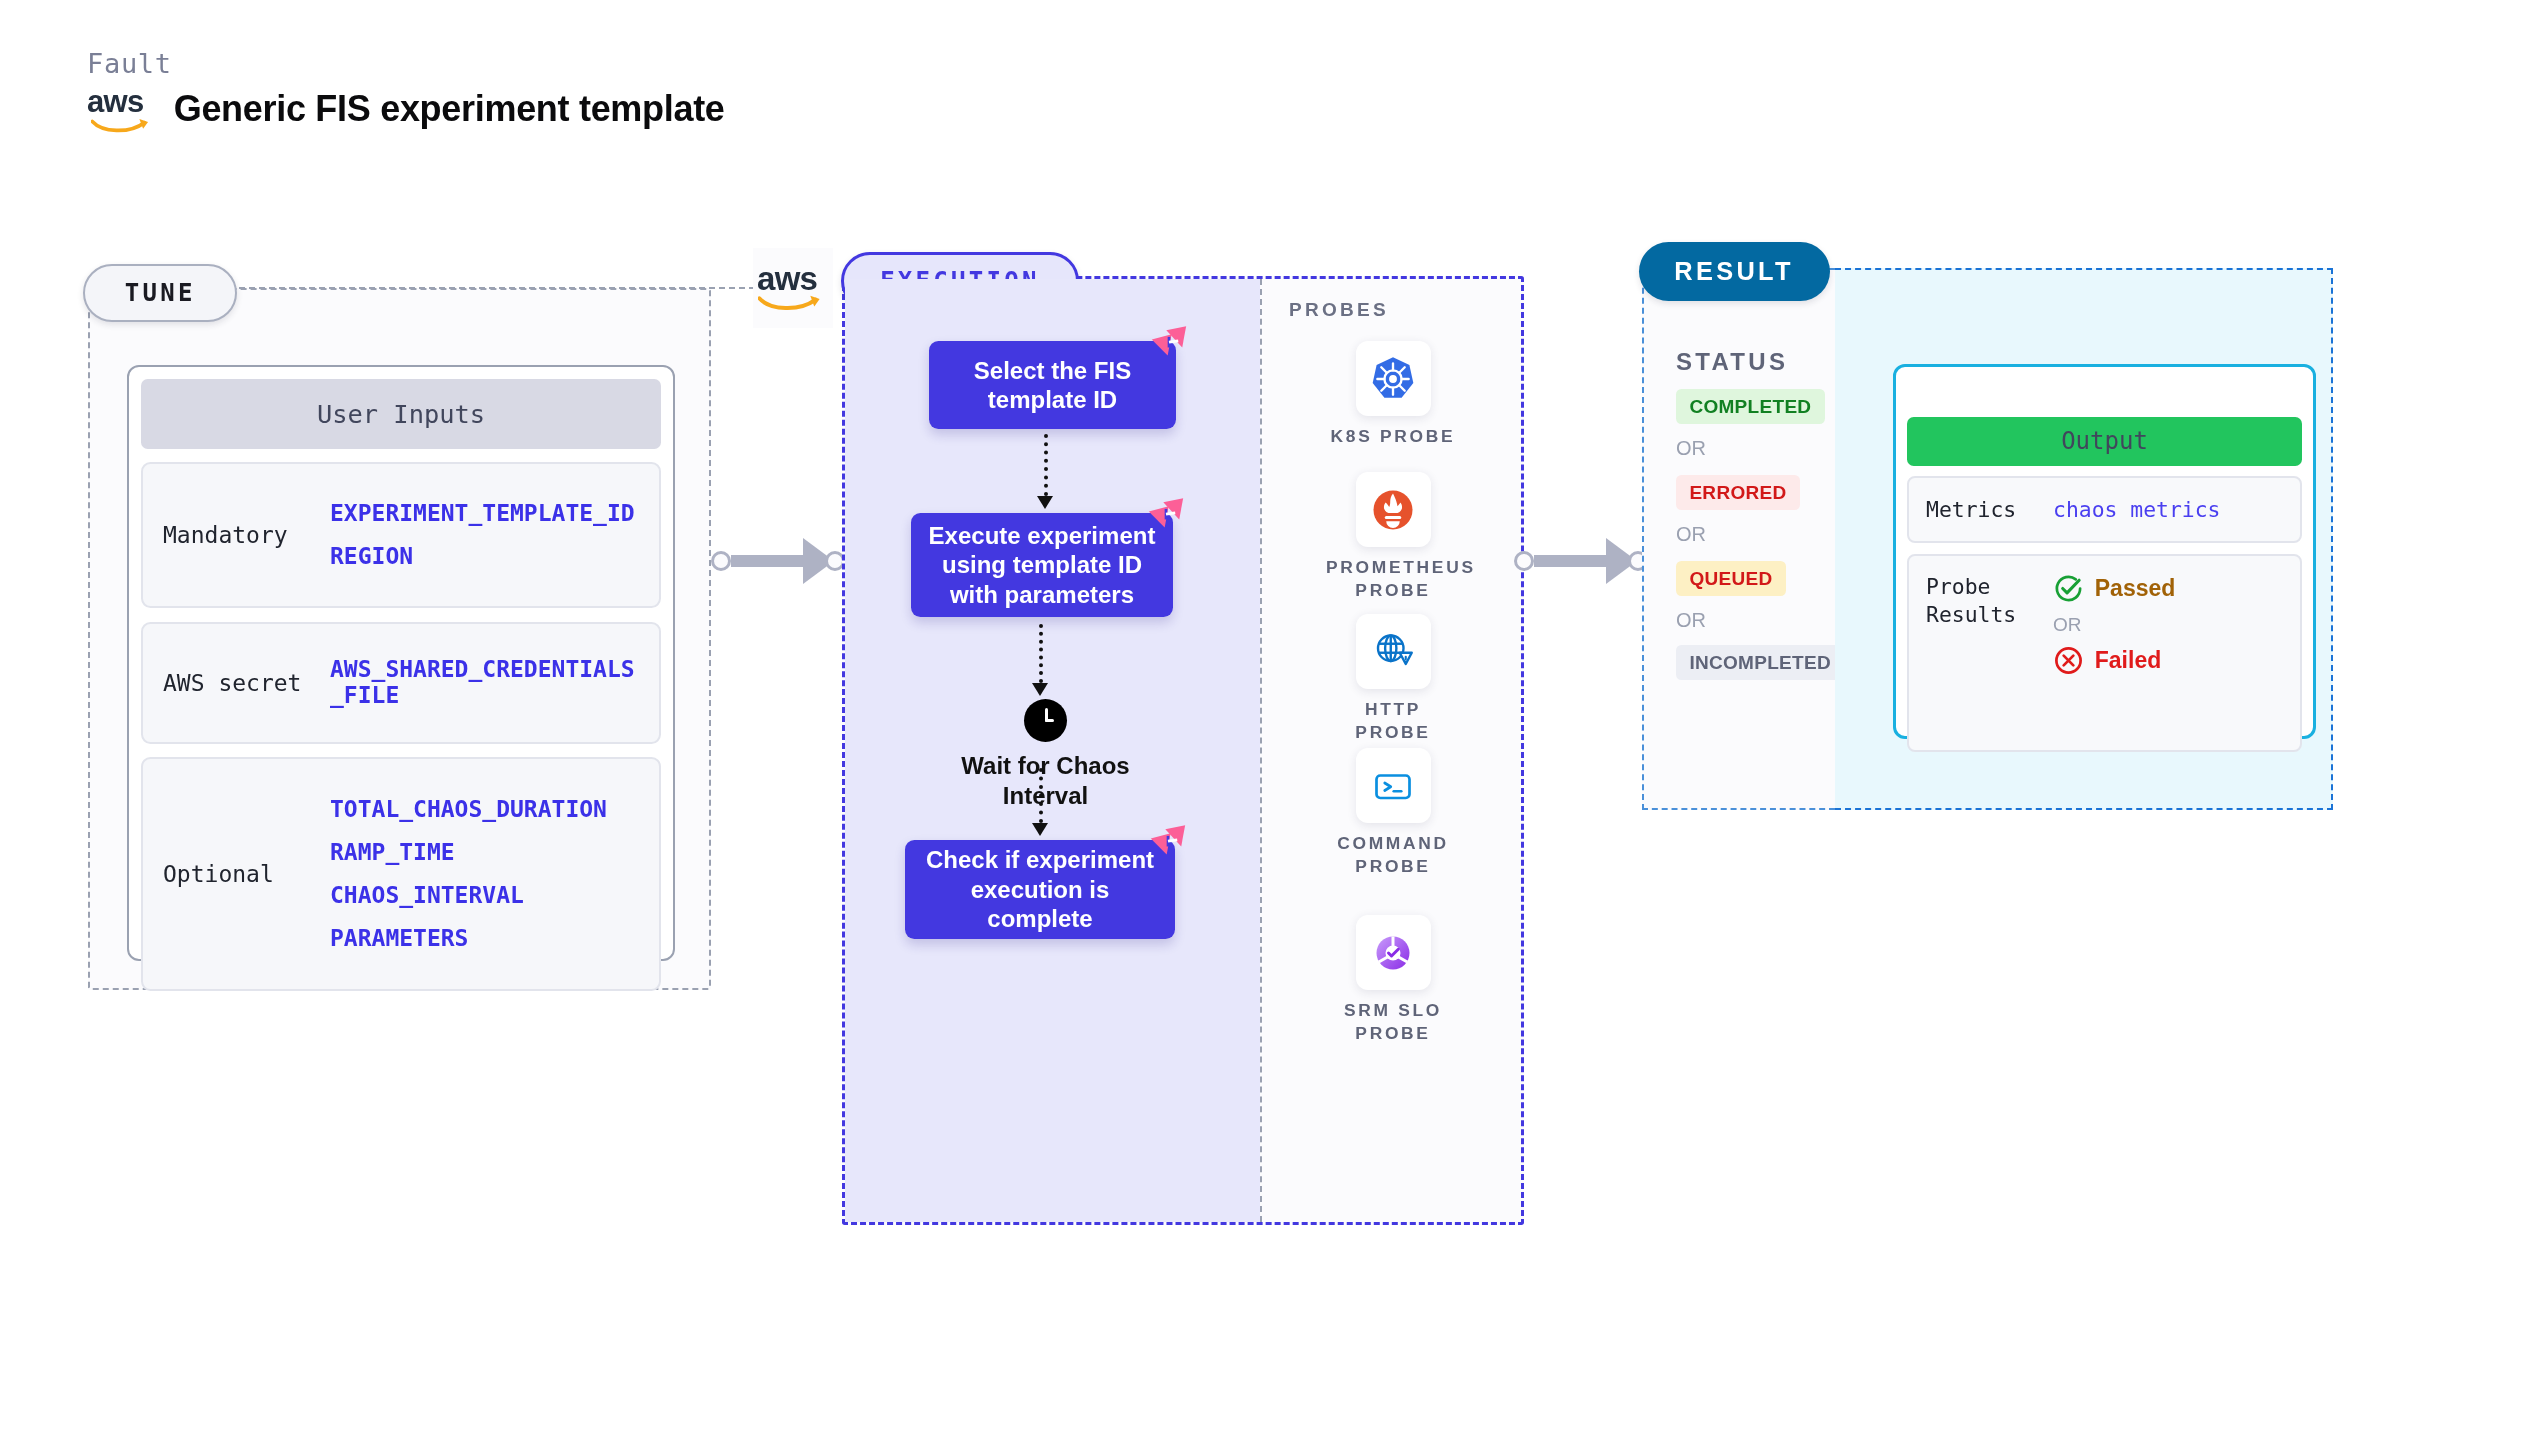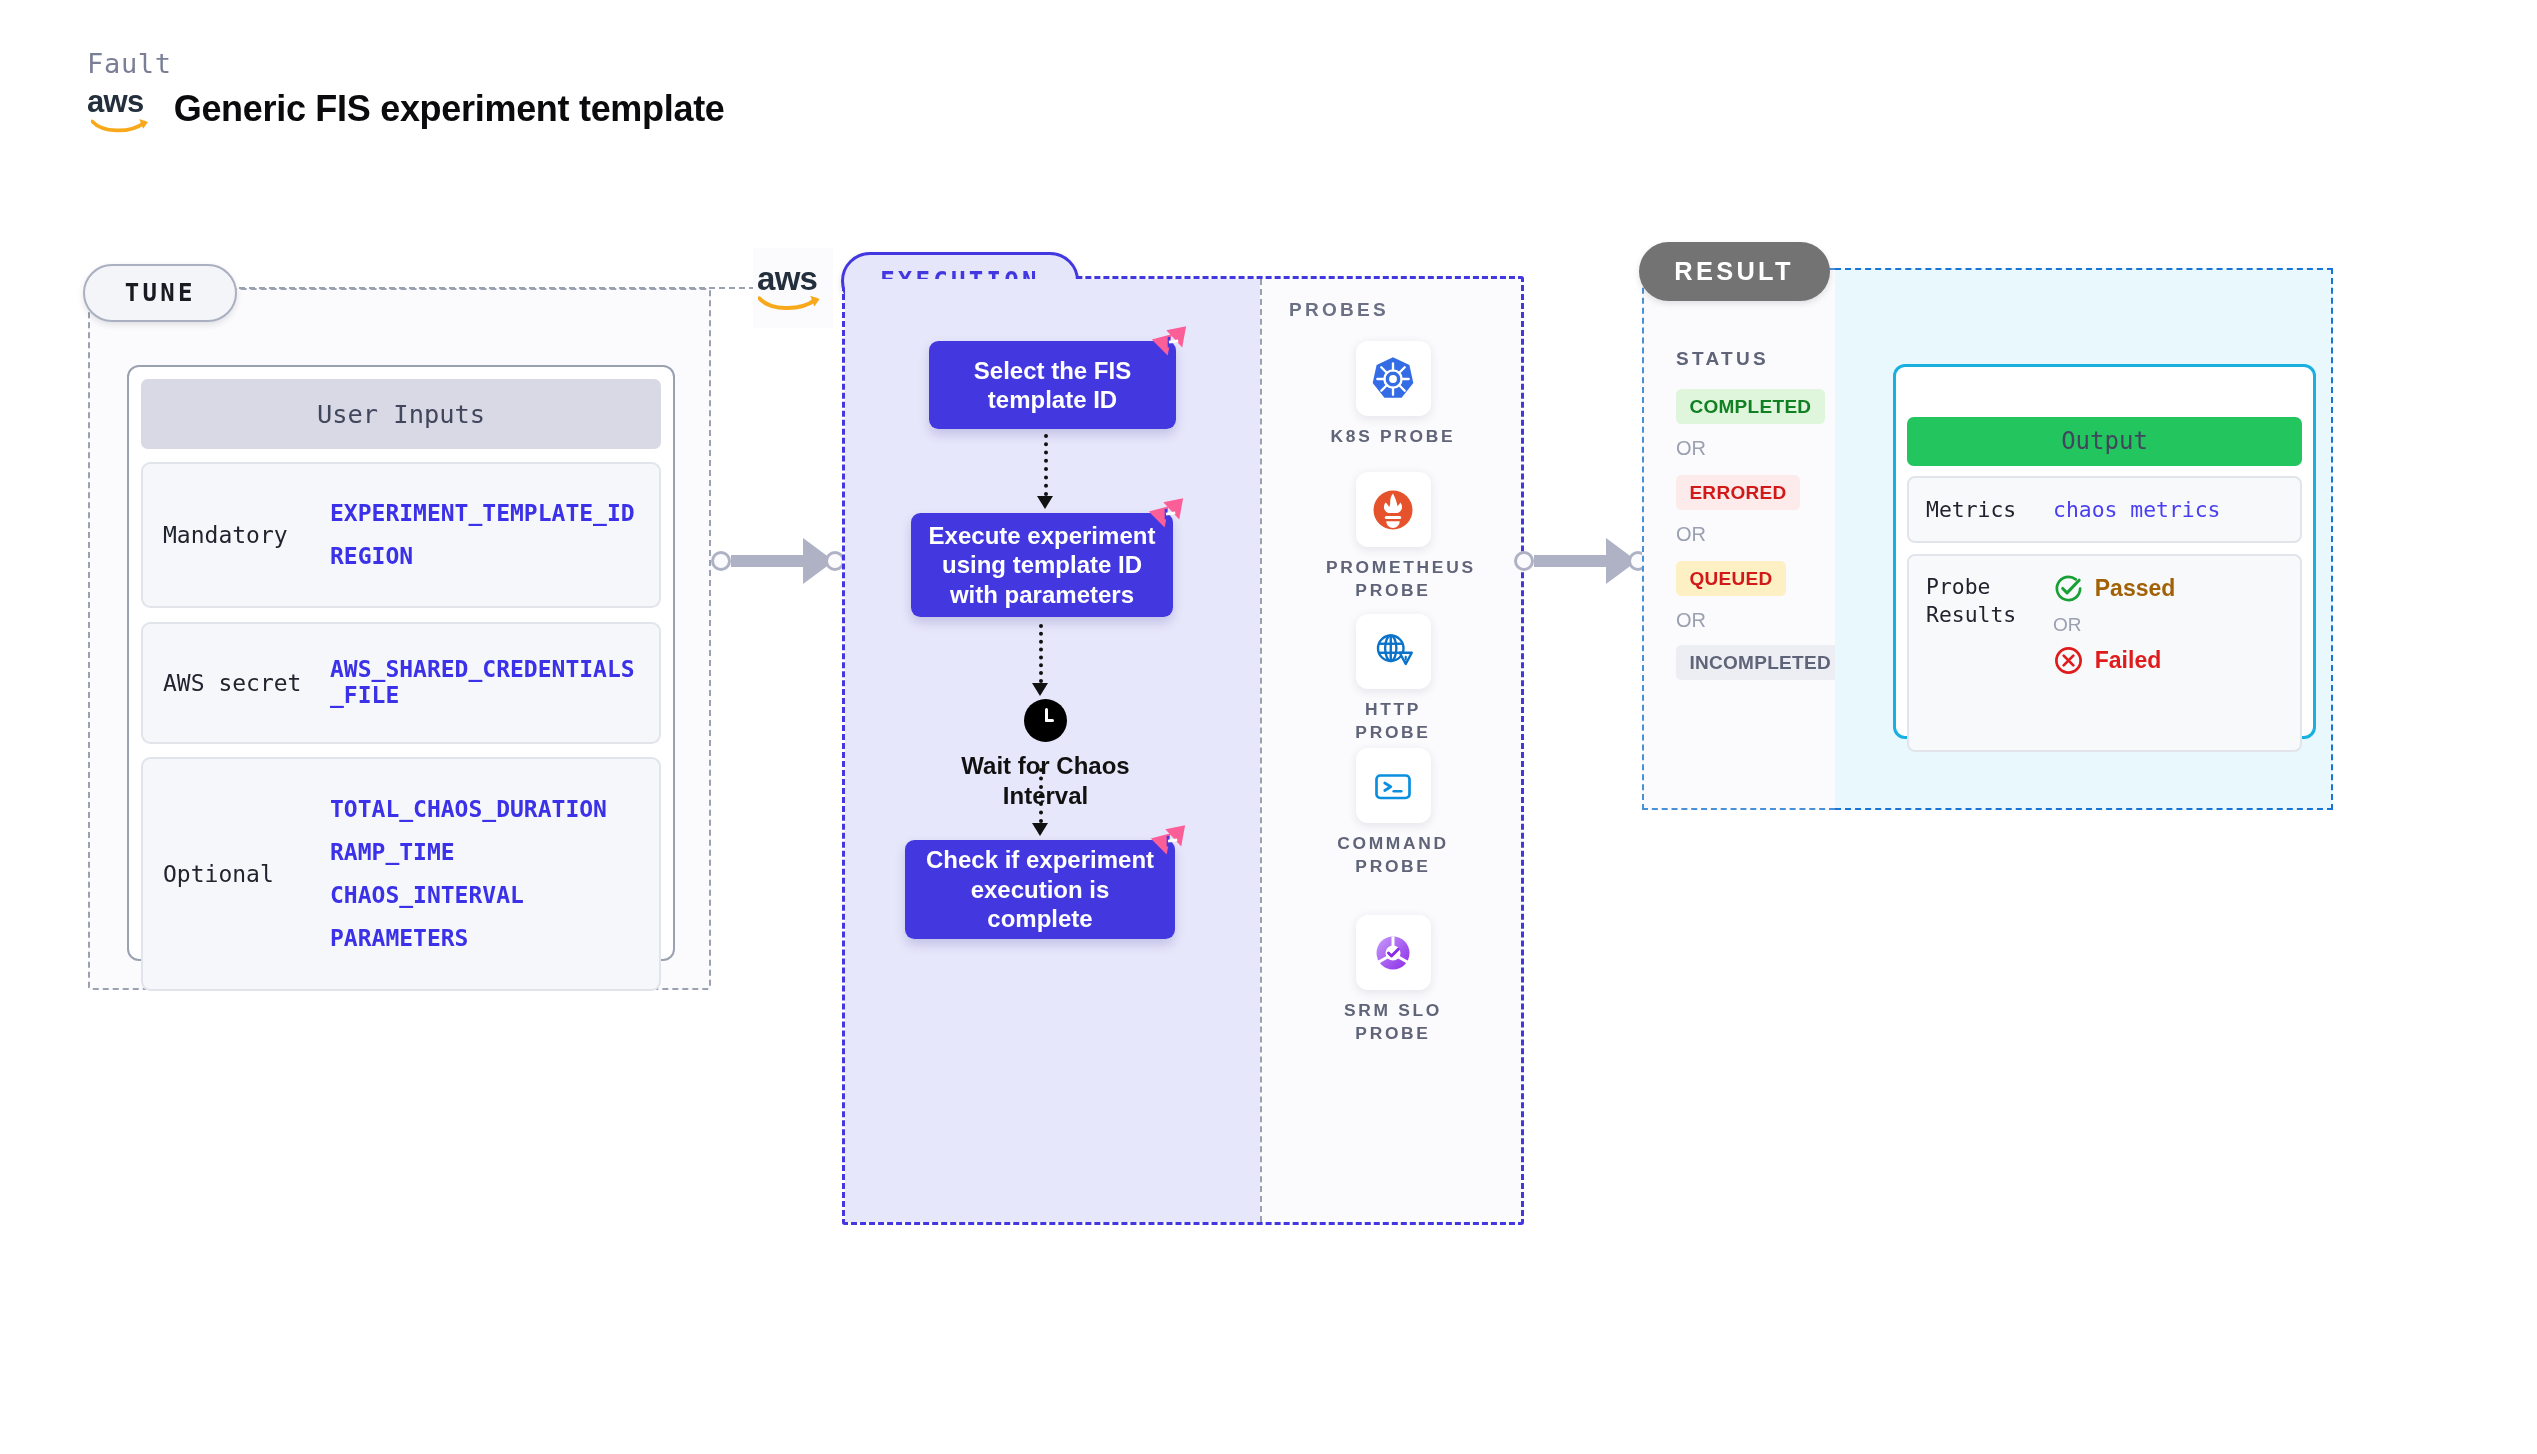--- a/index.html
+++ b/index.html
@@ -97,23 +97,23 @@
   #probe-prom{ top:193px; }
   #probe-http{ top:335px; }
   #probe-cmd{ top:469px; }
   #probe-srm{ top:636px; }
 
   
   #result-section{ position:absolute; left:1642px; top:268px; width:691px; height:542px; display:flex; }
   #result-status{ width:193px; flex:0 0 193px; background:#fbfbfd;
       border:2.7px dashed #4a90d9; border-right:none; position:relative; }
   #result-status::after{ content:""; position:absolute; right:-2.7px; top:0; bottom:0; border-right:2.7px dashed #9aa1b1; }
-  #result-pill{ left:-5.4px; top:-28px; width:191px; height:59px; background:#737373; border:none;
+  #result-pill{ left:-5.4px; top:-28px; width:191px; height:59px; background:#0369a1; border:none;
       color:#fff; font-family:"Liberation Sans",sans-serif; font-size:25.4px; letter-spacing:3.3px; }
-  #status-title{ position:absolute; left:32px; top:78px; font-size:19px; font-weight:700;
+  #status-title{ position:absolute; left:32px; top:78px; font-size:24px; font-weight:700;
       letter-spacing:3.3px; color:#5f6478; }
   .status-item{ position:absolute; left:32px; }
   .status-badge{ display:inline-block; padding:6.7px 13.4px; border-radius:5.4px;
       font-size:19px; font-weight:700; letter-spacing:0.3px; }
   .or-text{ font-size:20px; color:#9aa0b0; }
   #st-completed{ top:119px; }
   #st-or1{ top:167px; }
   #st-errored{ top:205px; }
   #st-or2{ top:253px; }
   #st-queued{ top:291px; }

